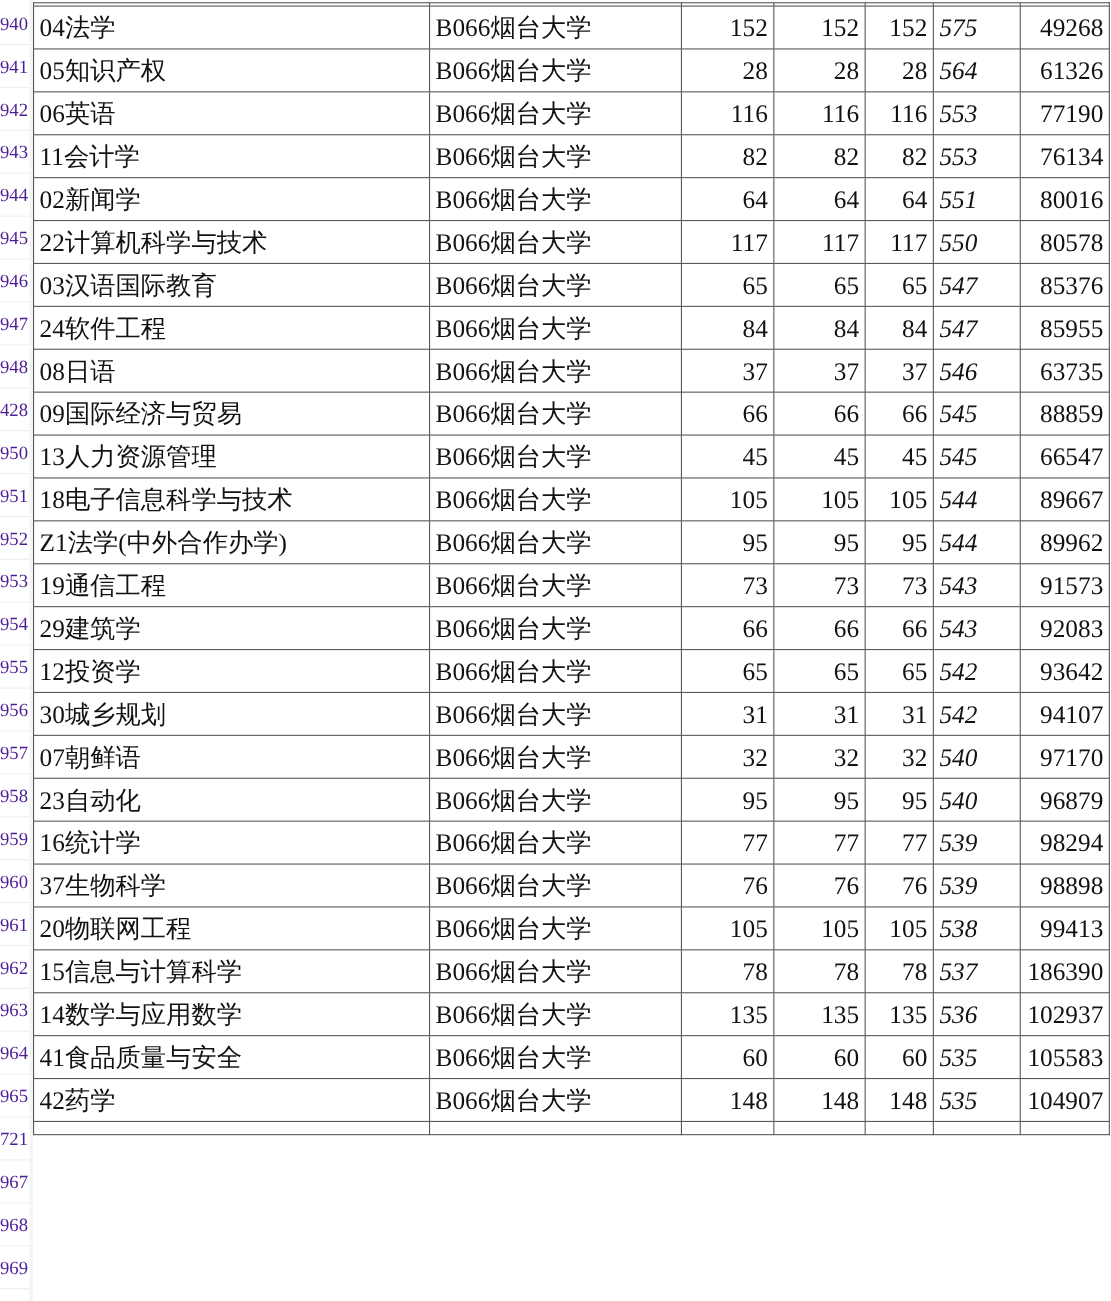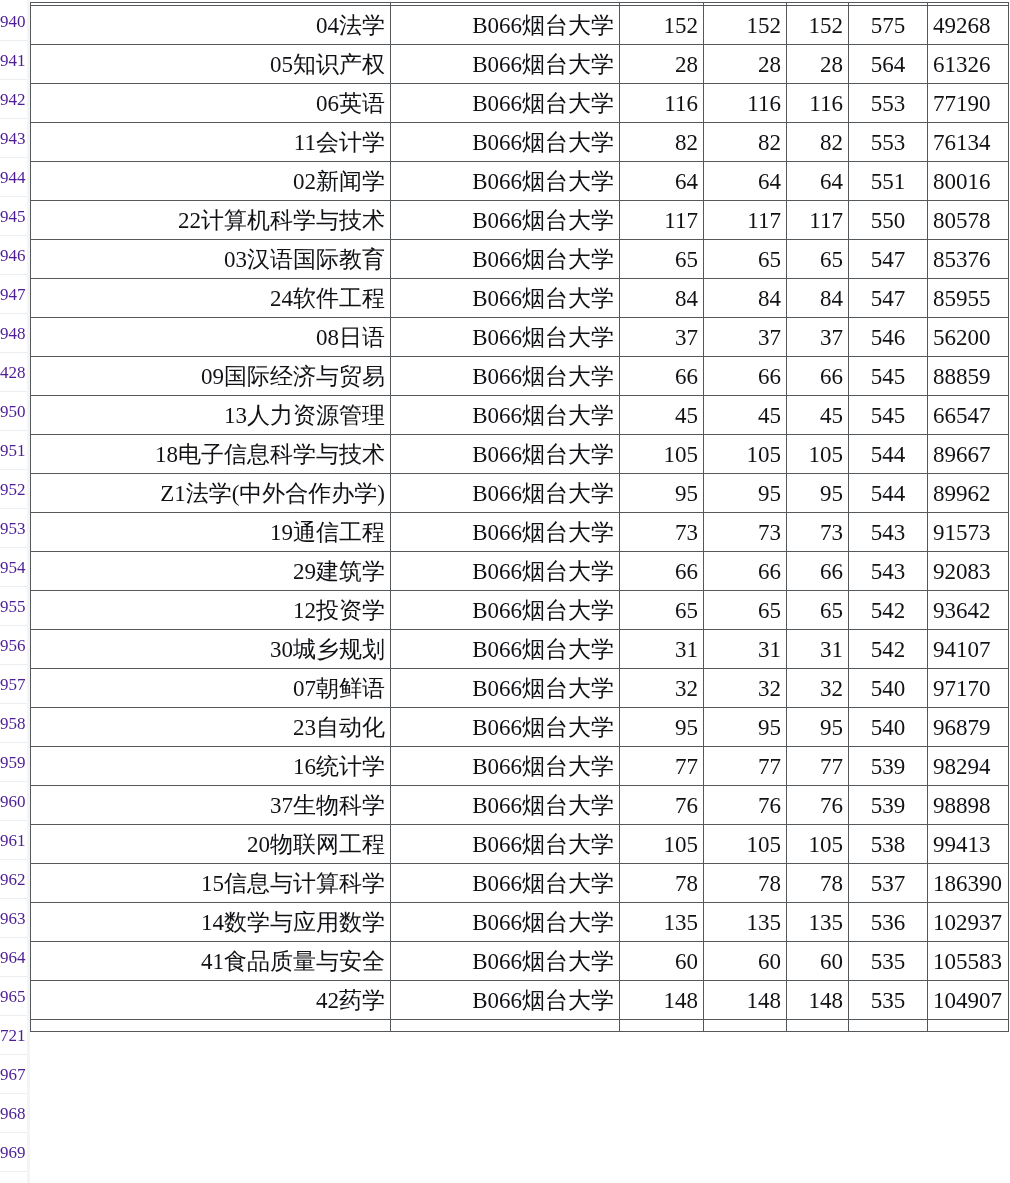--- a/index.html
+++ b/index.html
@@ -74,27 +74,27 @@
     padding: 0 5px;
     font-size: 23px;
     line-height: 37px;
     white-space: nowrap;
     overflow: hidden;
     color: #111215;
     font-family: "Liberation Serif", "DejaVu Serif", serif;
   }
   
   table.grid { outline: none; }
-  .c-major   { width: 360px; text-align: right;  border-left-width: 2px; border-left-color:#222; }
-  .c-school  { width: 229px; text-align: right; margin-left: 36px;  }
+  .c-major   { width: 360px; text-align: left;  border-left-width: 2px; border-left-color:#222; }
+  .c-school  { width: 229px; text-align: left; margin-left: 36px;  }
   .c-n1      { width: 84px;  text-align: right; }
   .c-n2      { width: 83px;  text-align: right; }
   .c-n3      { width: 62px;  text-align: right; }
-  .c-score   { width: 79px;  text-align: center; }
-  .c-rank    { width: 81px;  text-align: left; border-right-width: 2px; border-right-color:#222; }
+  .c-score   { width: 79px;  text-align: left; font-style: italic; }
+  .c-rank    { width: 81px;  text-align: right; border-right-width: 2px; border-right-color:#222; }
 
   tr.partial-top td { height: 3px; border-bottom-color:#56595c; }
   tr.partial-bottom td { height: 12px; }
 
   
   .gutter-top-pad { height: 2px; border-bottom: none; }
 </style>
 </head>
 <body>
 
@@ -221,21 +221,21 @@
             <td class="c-score">547</td>
             <td class="c-rank">85955</td>
           </tr>
           <tr>
             <td class="c-major">08日语</td>
             <td class="c-school">B066烟台大学</td>
             <td class="c-n1">37</td>
             <td class="c-n2">37</td>
             <td class="c-n3">37</td>
             <td class="c-score">546</td>
-            <td class="c-rank">56200</td>
+            <td class="c-rank">63735</td>
           </tr>
           <tr>
             <td class="c-major">09国际经济与贸易</td>
             <td class="c-school">B066烟台大学</td>
             <td class="c-n1">66</td>
             <td class="c-n2">66</td>
             <td class="c-n3">66</td>
             <td class="c-score">545</td>
             <td class="c-rank">88859</td>
           </tr>

